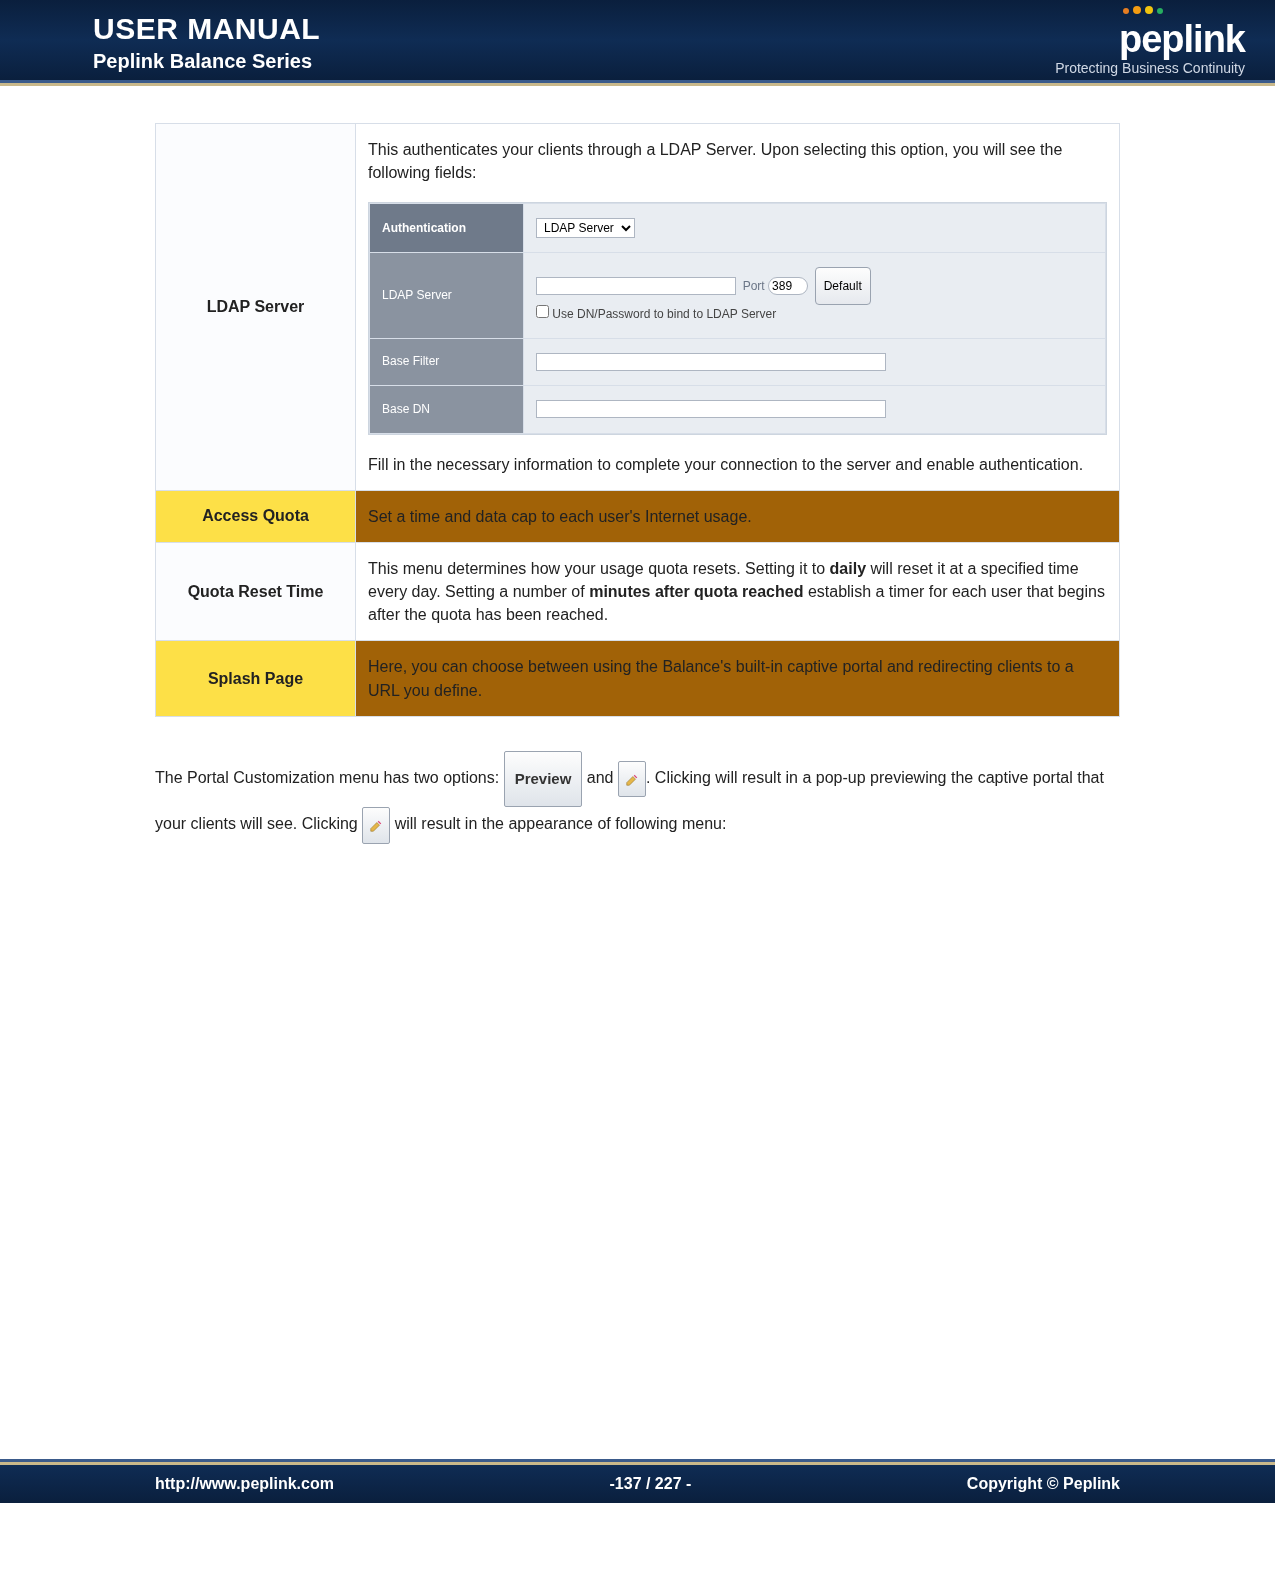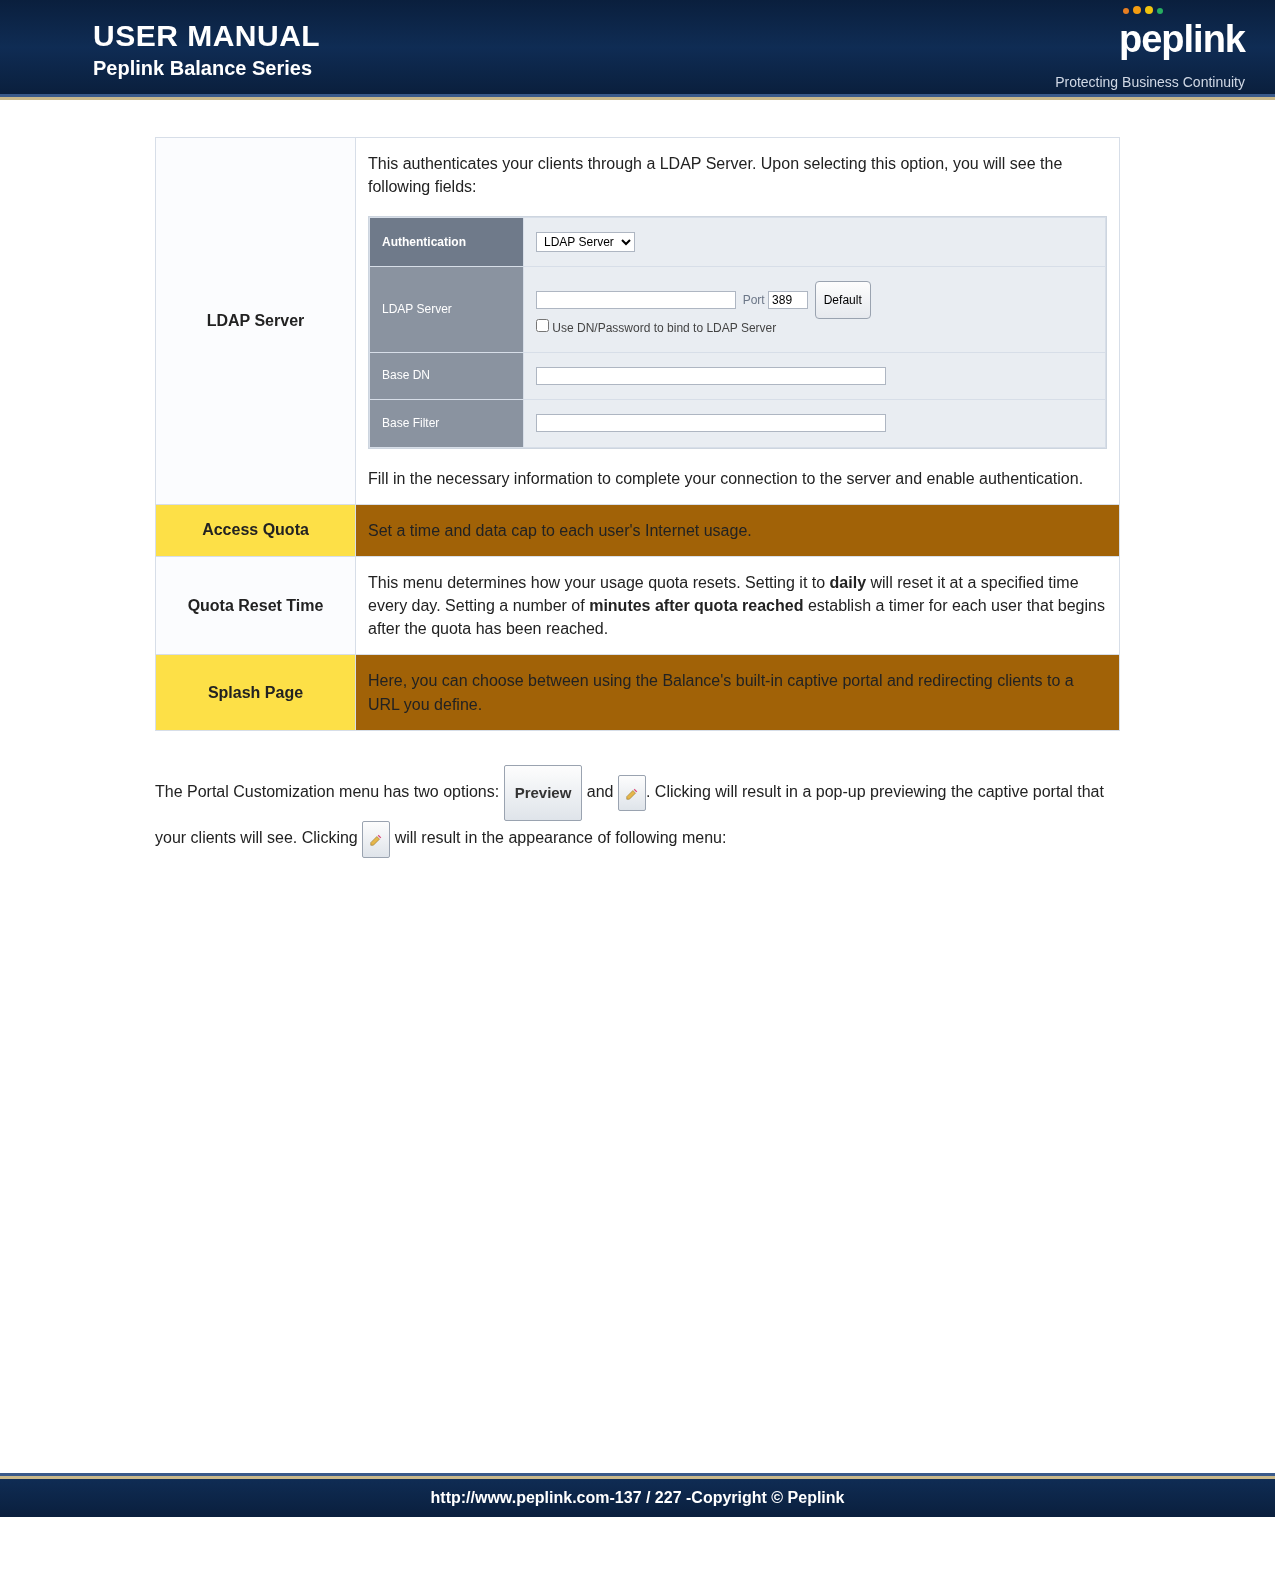--- a/index.html
+++ b/index.html
@@ -52,21 +52,21 @@
     font-family: Arial, sans-serif;
     font-size: 38px;
     font-weight: bold;
     letter-spacing: -1px;
     line-height: 1;
   }
   .tagline {
     font-family: Arial, sans-serif;
     font-size: 14px;
     color: #d0d8e5;
-    margin-top: 16px;
+    margin-top: 2px;
   }
   .page {
     padding: 40px 155px 0 155px;
     min-height: 1420px;
     position: relative;
   }
   table.doc-table {
     width: 100%;
     border-collapse: collapse;
     border: 1px solid #d7dee8;
@@ -105,21 +105,21 @@
   }
   .ldap-panel tr:first-child td.plabel { background: #6f7a8a; font-weight: bold; }
   .ldap-panel select, .ldap-panel input[type=text] {
     font-size: 12px;
     border: 1px solid #aeb6c2;
     background: #fff;
     padding: 1px 3px;
   }
   .ldap-panel .wide { width: 200px; }
   .ldap-panel .longer { width: 350px; }
-  .ldap-panel .port { width: 40px; }
+  .ldap-panel .port { width: 40px; border-radius: 9px; }
   .ldap-panel button {
     font-size: 12px;
     padding: 11px 8px;
     border: 1px solid #9aa3b0;
     background: linear-gradient(#fdfdfd,#e6e9ee);
     border-radius: 4px;
     cursor: pointer;
   }
   .ldap-panel label { font-size: 12px; color: #444; }
 
@@ -152,21 +152,21 @@
     display: inline-block;
     width: 14px; height: 14px;
     vertical-align: middle;
   }
   .footer {
     position: absolute;
     left: 0; right: 0; bottom: 0;
     background: linear-gradient(to bottom, #0f2c54, #0a1f3d);
     color: #fff;
     display: flex;
-    justify-content: center;
+    justify-content: space-between;
     padding: 10px 155px;
     font-size: 16px;
     font-weight: bold;
     border-top: 3px solid #c9b88a;
   }
   .footer::before {
     content:"";
     position:absolute;
     left:0; right:0; top:-6px;
     height:3px;
@@ -221,25 +221,25 @@
                 <input type="text" class="wide" style="">
                 &nbsp;<span>Port</span>
                 <input type="text" class="port" value="389" style="">
                 &nbsp;<button>Default</button>
                 <br>
                 <input type="checkbox" id="dncb" style="">
                 <label for="dncb">Use DN/Password to bind to LDAP Server</label>
               </td>
             </tr>
             <tr>
+              <td class="plabel">Base Filter</td>
+              <td><input type="text" class="longer" style=""></td>
+            </tr>
+            <tr>
               <td class="plabel">Base DN</td>
-              <td><input type="text" class="longer" style=""></td>
-            </tr>
-            <tr>
-              <td class="plabel">Base Filter</td>
               <td><input type="text" class="longer" style=""></td>
             </tr>
           </tbody>
               </table>
         </div>
 
         <div>Fill in the necessary information to complete your connection to the server and enable authentication.</div>
       </td>
     </tr>
     <tr class="alt">

